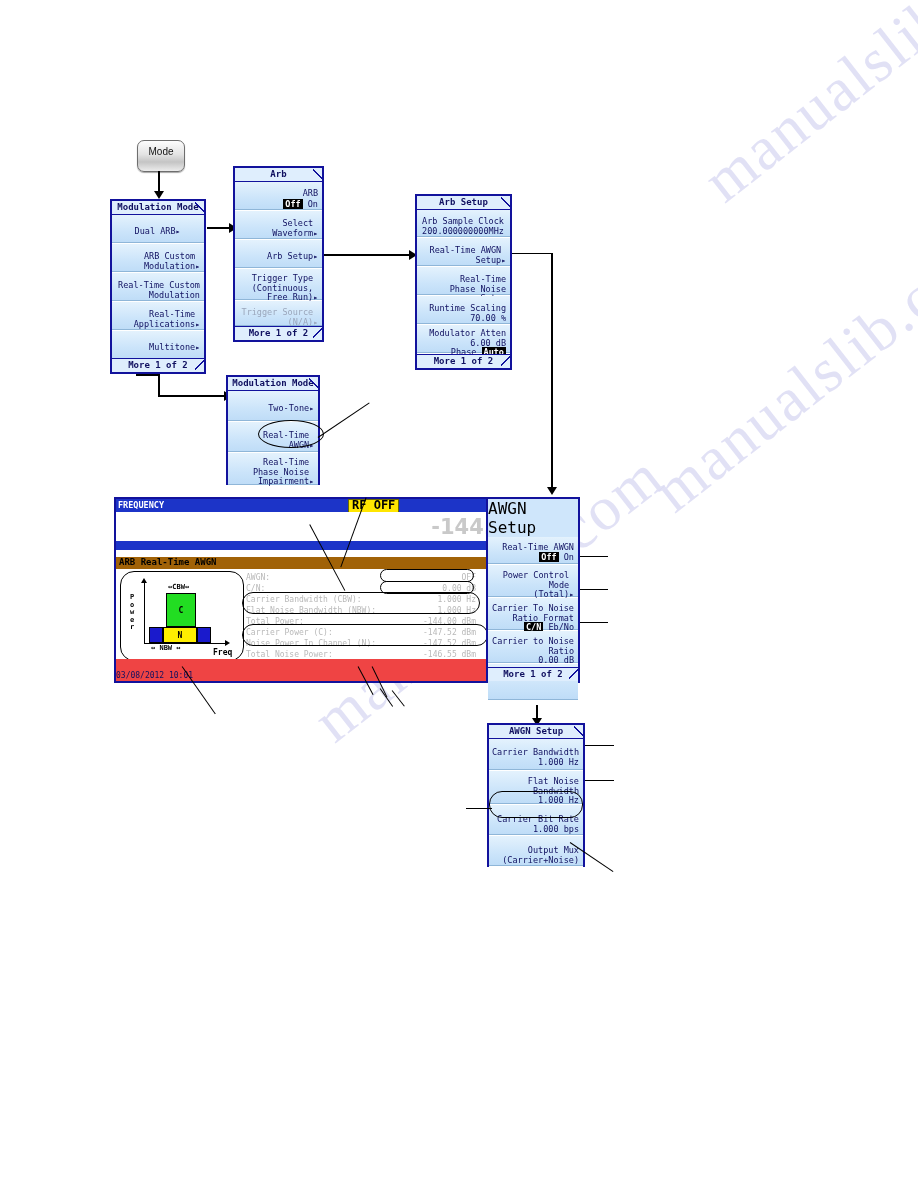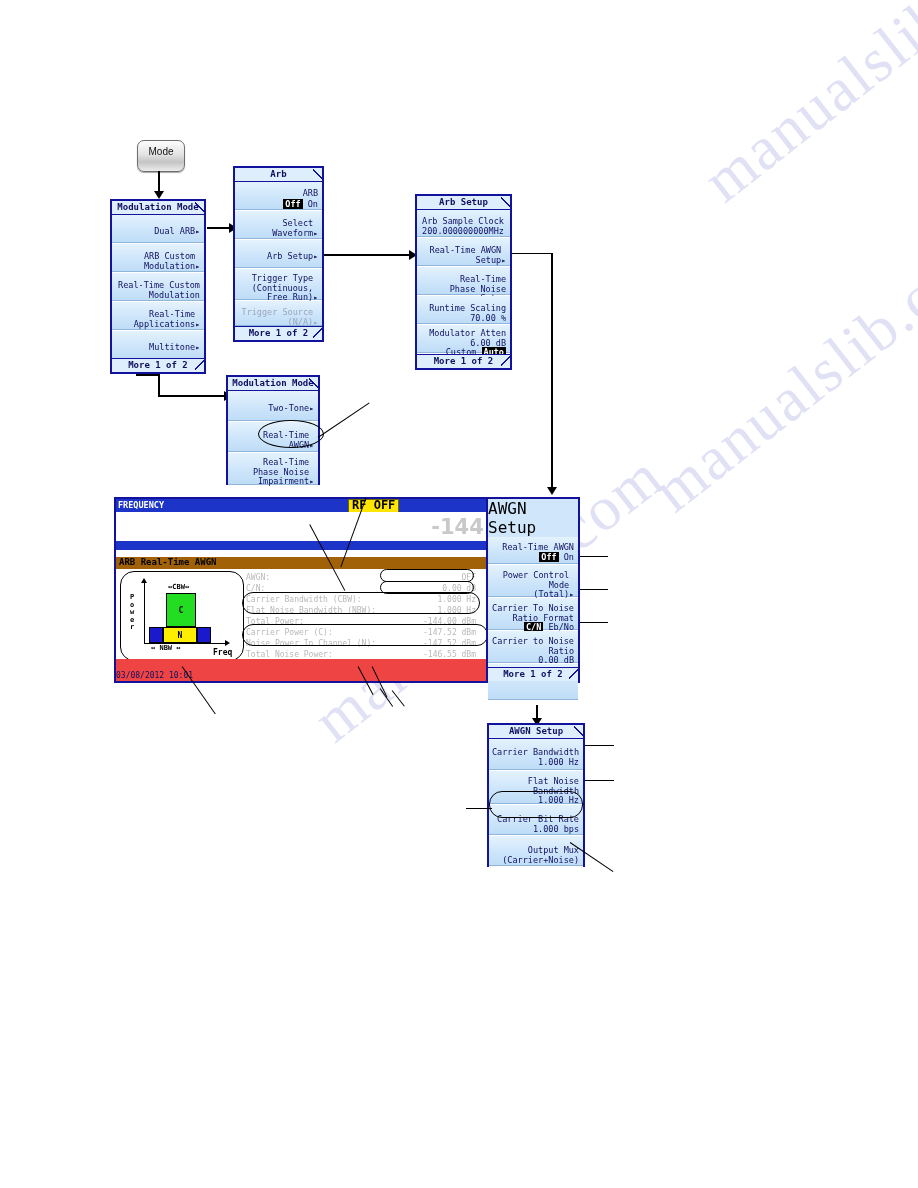--- a/index.html
+++ b/index.html
@@ -103,21 +103,21 @@
 
   <div class="arrow" style="left:155px;top:171px;">
     <div class="shaft" style="left:3px;top:0;width:1.6px;height:22px;"></div>
     <div class="head down" style="left:-1px;top:20px;"></div>
   </div>
 
   <div class="menu" style="left:110px;top:199px;width:96px;height:175px;">
     <div class="mtitle">Modulation Mode</div>
 
     <div class="sk" style="height:29px;">
-      <div style="padding-top:9px;"><span>Dual ARB</span><span class="ar">▸</span></div>
+      <div style="padding-top:9px;text-align:center;"><span>Dual ARB</span><span class="ar">▸</span></div>
     </div>
     <div class="sk" style="height:29px;">
       <div style="padding-top:5px;white-space:pre-line;display:inline-block;"><span>ARB Custom
 Modulation</span></div><span class="ar">▸</span>
     </div>
     <div class="sk" style="height:29px;">
       <div style="padding-top:5px;white-space:pre-line;display:inline-block;"><span>Real-Time Custom
 Modulation</span></div><span class="ar">▸</span>
     </div>
     <div class="sk" style="height:29px;">
@@ -185,21 +185,21 @@
 Phase Noise Setup</span></div><span class="ar">▸</span>
     </div>
     <div class="sk" style="height:29px;">
       <div style="padding-top:5px;white-space:pre-line;"><span>Runtime Scaling
 70.00 %</span></div>
     </div>
     <div class="sk" style="height:29px;">
       <div style="padding-top:1px;white-space:pre-line;"><span>Modulator Atten
 6.00 dB</span></div>
       <div style="padding-top:0px;">
-        <span>Custom</span>
+        <span>Phase</span>
         <span class="inv">Auto</span>
       </div>
     </div>
     <div class="mfoot">More 1 of 2</div>
   </div>
 
   <div class="ln" style="left:512px;top:253px;width:40px;"></div>
   <div class="arrow" style="left:530px;top:253px;">
     <div class="shaft" style="left:21px;top:0;width:1.6px;height:237px;"></div>
     <div class="head down" style="left:17px;top:234px;"></div>

